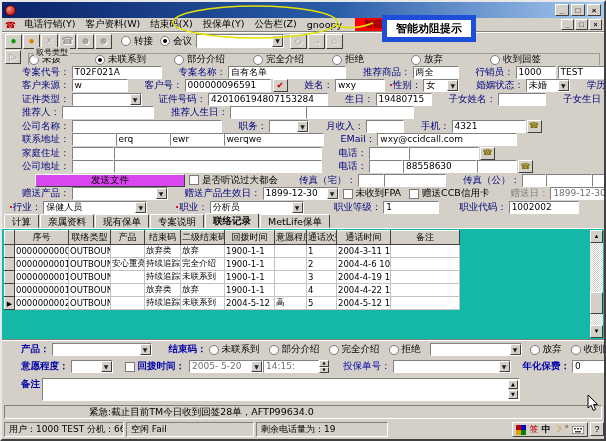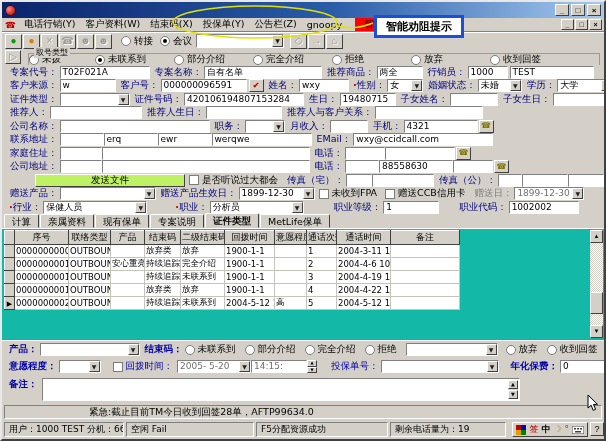--- a/index.html
+++ b/index.html
@@ -21,21 +21,21 @@
   .menubar{top:16px;height:14px;display:flex;align-items:center;font-size:9.5px;background:#d4d0c8;
            border-bottom:1px solid #808080}
   .micon{color:#c00000;font-size:9px;margin:0 3px}
   .mitem{padding:0 5px;white-space:nowrap}
   .malert{margin-left:8px;padding:0 9px;background:#ff0000;color:#7b0000;font-weight:bold;white-space:nowrap}
   .mdictrls{margin-left:auto;display:flex;gap:1px;margin-right:2px}
   .mdibtn{width:13px;height:11px;background:#d4d0c8;border:1px solid;border-color:#fff #404040 #404040 #fff;
           font-size:7px;line-height:8px;text-align:center;font-weight:bold;padding:0}
   
   #anno{position:absolute;left:0;top:0;width:606px;height:60px;pointer-events:none;z-index:60}
-  .callout{position:absolute;left:372px;top:13px;z-index:61;background:#fff;border:3px solid #1d4ed8;
+  .callout{position:absolute;left:380px;top:13px;z-index:61;background:#fff;border:5px solid #1d4ed8;
            padding:1px 9px;font-size:11px;font-weight:bold;white-space:nowrap}
   
   .toolbar{top:30px;height:17px;display:flex;align-items:center;gap:1px;padding-left:3px;border-top:1px solid #fff}
   .tbtn{width:17px;height:15px;display:flex;align-items:center;justify-content:center;background:#d4d0c8;
         border:1px solid;border-color:#fff #404040 #404040 #fff;padding:0}
   .glyph{font-size:10px;line-height:10px}
   .g-green{color:#0c9a0c}.g-orange{color:#e07b00}
   .g-gray{color:#9a9a96;text-shadow:1px 1px 0 #fff}
   .tsep{width:4px}
   .radwrap{display:inline-flex;align-items:center;margin:0 3px;font-size:9.5px;white-space:nowrap}
@@ -53,30 +53,30 @@
   .dialrow{top:47px;height:16px}
   .dicon{position:absolute;top:1px;display:flex;align-items:center;justify-content:center}
   .dialbox{position:absolute;left:26px;right:4px;top:4px;bottom:0;border:1px solid #9a9a96;border-bottom:none;
            display:flex;align-items:center;padding-left:0}
   .dialcap{position:absolute;left:32px;top:-2px;font-size:8px;background:#d4d0c8;padding:0 2px;z-index:2}
   .dopt{display:inline-flex;align-items:center;width:79px;font-size:9.5px;white-space:nowrap}
   .dopt:first-child{width:66px}
   
   .form{top:63px;height:149px;display:flex;flex-direction:column;justify-content:space-evenly;padding:0 3px}
   .frow{display:flex;align-items:center;height:13px;white-space:nowrap}
-  .lbl{color:#00007b;font-size:9.5px;margin:0 2px 0 5px;flex:none}
+  .lbl{color:#00007b;font-size:9.5px;margin:0 2px 0 17px;flex:none}
   .lbl.dis{color:#808080}
   .req{color:#d00000;font-weight:bold;margin-left:4px;flex:none}
   .in{height:13px;background:#fff;border:1px solid;border-color:#808080 #fff #fff #808080;
       font-size:9px;line-height:11px;padding:0 2px;overflow:hidden;flex:none;white-space:nowrap}
   .pbtn{width:15px;height:13px;margin-left:1px;background:#d4d0c8;border:1px solid;
         border-color:#fff #404040 #404040 #fff;font-size:8px;line-height:10px;color:#807000;padding:0;flex:none}
   .ckbtn{width:15px;height:13px;margin-left:2px;background:#d4d0c8;border:1px solid;
          border-color:#fff #404040 #404040 #fff;font-size:8px;line-height:10px;color:#d00000;font-weight:bold;padding:0;flex:none}
-  .bigbtn{width:150px;height:13px;margin-left:30px;background:#bef264;border:1px solid;
+  .bigbtn{width:150px;height:13px;margin-left:30px;background:#d946ef;border:1px solid;
           border-color:#fff #404040 #404040 #fff;font-size:9.5px;line-height:10px;padding:0;flex:none}
   .cbwrap{display:inline-flex;align-items:center;margin:0 4px;font-size:9.5px;white-space:nowrap;flex:none}
   .cb{width:10px;height:10px;background:#fff;border:1px solid #7b7b7b;margin-right:3px;flex:none}
   
   .tabstrip{top:212px;height:15px;display:flex;align-items:flex-end;padding-left:2px;border-bottom:1px solid #fff}
   .tab{height:14px;padding:0 7px;font-size:9.5px;line-height:13px;background:#d4d0c8;white-space:nowrap;
        border:1px solid;border-color:#fff #404040 #d4d0c8 #fff;border-radius:2px 2px 0 0;margin-right:1px}
   .tab.on{height:15px;font-weight:bold}
   
   .content{top:227px;height:110px;background:#14b8a6}
@@ -291,21 +291,20 @@
       <span class="lbl">子女姓名：</span>
       <span class="in" style="width:48px"></span>
       <span class="lbl">子女生日：</span>
       <span class="in" style="width:60px"></span>
     </div>
     <div class="frow">
       <span class="lbl">推荐人：</span>
       <span class="in" style="width:92px"></span>
       <span class="lbl">推荐人生日：</span>
       <span class="in" style="width:76px"></span>
-      <span class="lbl">推荐人与客户关系：</span>
       <span class="in" style="width:108px"></span>
     </div>
     <div class="frow">
       <span class="lbl">公司名称：</span>
       <span class="in" style="width:150px"></span>
       <span class="lbl">职务：</span>
       <span class="combo" style="width:40px">
           <span class="cval"></span>
           <span class="dd">▼</span>
         </span>
@@ -400,21 +399,21 @@
       <span class="lbl" style="margin-left:20px">职业代码：</span>
       <span class="in" style="width:70px">1002002</span>
     </div>
   </div>
 
   <div class="abs tabstrip">
     <span class="tab">计算</span>
       <span class="tab">亲属资料</span>
       <span class="tab">现有保单</span>
       <span class="tab">专案说明</span>
-      <span class="tab on">证件类型</span>
+      <span class="tab on">联络记录</span>
       <span class="tab">MetLife保单</span>
   </div>
 
   <div class="abs content">
     <table>
       <colgroup>
         <col style="width:10px">
           <col style="width:54px">
           <col style="width:42px">
           <col style="width:34px">
@@ -557,21 +556,21 @@
         </span>
     </div>
     <div class="brow" style="top:358px">
       <span class="lbl">意愿程度：</span>
       <span class="combo" style="width:42px">
           <span class="cval"></span>
           <span class="dd">▼</span>
         </span>
       <span class="cbwrap" style="margin-left:12px">
           <i class="cb"></i>
-          <span class="lbl dis" style="margin:0;font-weight:normal">回拨时间：</span>
+          <span class="lbl dis" style="margin:0;font-weight:bold">回拨时间：</span>
         </span>
       <span class="combo dis" style="width:74px">
           <span class="cval">2005- 5-20</span>
           <span class="dd">▼</span>
         </span>
       <span class="in" style="width:56px;color:#707070">14:15:</span>
       <span class="spin">
           <b>▲</b>
           <b>▼</b>
         </span>
@@ -593,21 +592,20 @@
         </span>
       </span>
     </div>
   </div>
 
   <div class="notice">紧急:截止目前TM今日收到回签28单，AFTP99634.0</div>
 
   <div class="abs statusbar">
     <span class="seg">用户：1000 TEST 分机：667</span>
       <span class="seg">空闲 Fail</span>
-      <span class="seg">F5分配资源成功</span>
       <span class="seg">剩余电话量为：19</span>
   </div>
 
   <div class="tray">
     <svg width="10" height="10">
       <rect x="0" y="0" width="5" height="5" fill="#c00000"></rect>
         <rect x="5" y="0" width="5" height="5" fill="#0000c0"></rect>
       <rect x="0" y="5" width="5" height="5" fill="#e0a000"></rect>
         <rect x="5" y="5" width="5" height="5" fill="#008000"></rect>
     </svg>

